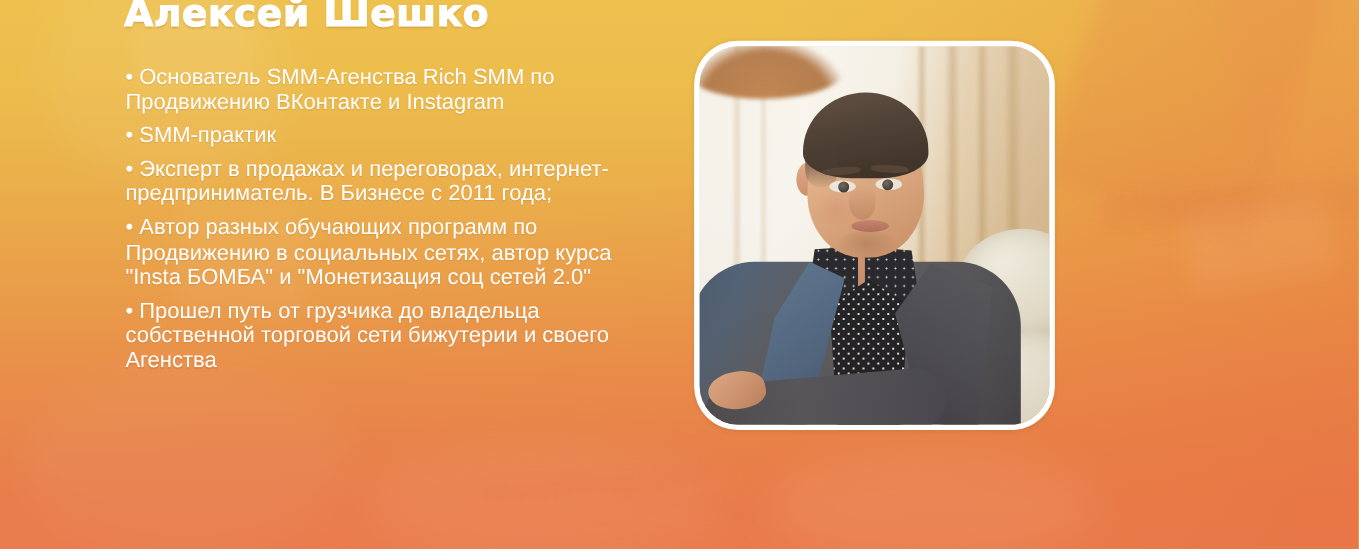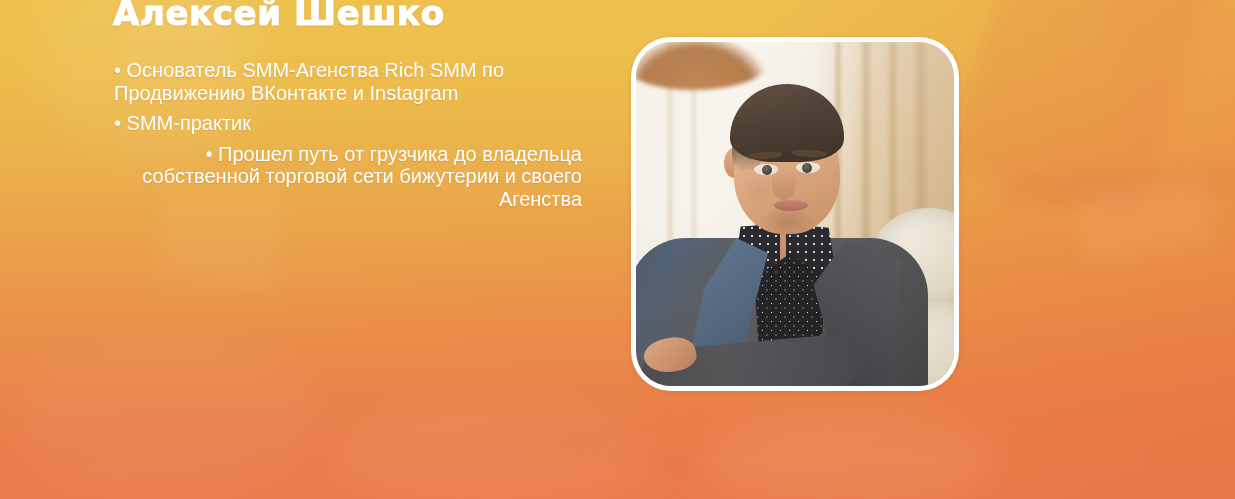--- a/index.html
+++ b/index.html
@@ -73,21 +73,21 @@
     width:468px;
   }
   .bullet{
     color:#ffffff;
     font-size:20px;
     line-height:22.6px;
     margin-bottom:8px;
     text-shadow:0 1px 1px rgba(166,104,45,0.28);
     font-family:"Liberation Sans", sans-serif;
   }
-  .bullet:last-child{ margin-bottom:0;text-align:right; }
+  .bullet:last-child{ margin-bottom:0; }
 
   
   #portrait-frame{
     position:absolute;
     left:631px; top:37px;
     width:328px; height:354px;
     border-radius:40px;
     background:#ffffff;
     padding:5px;
     box-shadow:0 1px 4px rgba(160,95,40,0.22);
@@ -238,20 +238,22 @@
   <div class="wm wm-bar" style="left:430px; top:430px; width:220px; height:18px; background:rgba(226,112,64,0.20); border-radius:9px; transform:rotate(-5deg);"></div>
   <div class="wm wm-bar" style="left:560px; top:448px; width:130px; height:16px; background:rgba(226,112,64,0.22); border-radius:8px; transform:rotate(8deg);"></div>
   <div class="wm wm-blob" style="left:330px; top:400px; width:330px; height:110px; background:rgba(255,200,170,0.10);"></div>
   <div class="wm wm-blob" style="left:700px; top:410px; width:300px; height:100px; background:rgba(255,205,170,0.12);"></div>
 
   <h1 id="headline">Алексей Шешко</h1>
 
   <div id="bullets">
     <p class="bullet">• Основатель SMM-Агенства Rich SMM по Продвижению ВКонтакте и Instagram</p>
     <p class="bullet">• SMM-практик</p>
+    <p class="bullet">• Эксперт в продажах и переговорах, интернет-предприниматель. В Бизнесе с 2011 года;</p>
+    <p class="bullet">• Автор разных обучающих программ по Продвижению в социальных сетях, автор курса "Insta БОМБА" и "Монетизация соц сетей 2.0"</p>
     <p class="bullet">• Прошел путь от грузчика до владельца собственной торговой сети бижутерии и своего Агенства</p>
   </div>
 
   <div id="portrait-frame">
     <div id="portrait-photo" aria-label="portrait-photo-of-speaker">
 
       <div class="pl curtain-base"></div>
       <div class="pl curtain-fold" style="left:62%; width:10px;"></div>
       <div class="pl curtain-fold" style="left:70%; width:14px;"></div>
       <div class="pl curtain-fold" style="left:79%; width:12px;"></div>

